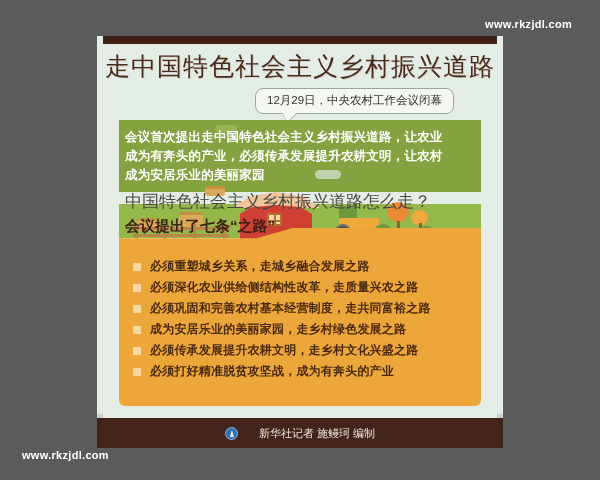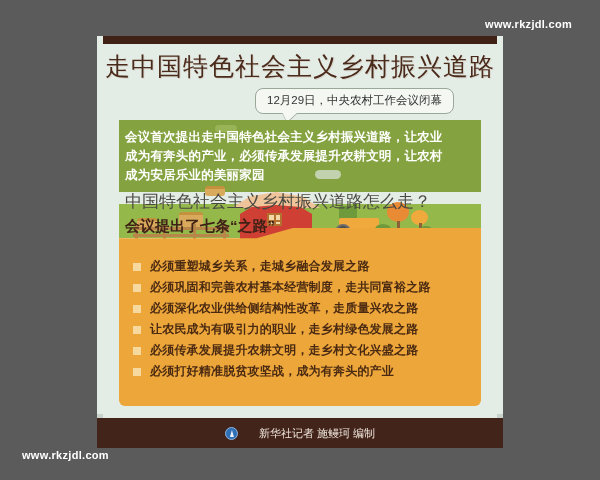--- a/index.html
+++ b/index.html
@@ -311,29 +311,29 @@
   </div>
 
   <div id="panel">
     <div id="bullets">
       <div class="bullet">
         <span class="sq"></span>
         <span class="txt">必须重塑城乡关系，走城乡融合发展之路</span>
       </div>
       <div class="bullet">
         <span class="sq"></span>
+        <span class="txt">必须深化农业供给侧结构性改革，走质量兴农之路</span>
+      </div>
+      <div class="bullet">
+        <span class="sq"></span>
         <span class="txt">必须巩固和完善农村基本经营制度，走共同富裕之路</span>
       </div>
       <div class="bullet">
         <span class="sq"></span>
-        <span class="txt">必须深化农业供给侧结构性改革，走质量兴农之路</span>
-      </div>
-      <div class="bullet">
-        <span class="sq"></span>
-        <span class="txt">让农民成为有吸引力的职业，走乡村绿色发展之路</span>
+        <span class="txt">成为安居乐业的美丽家园，走乡村绿色发展之路</span>
       </div>
       <div class="bullet">
         <span class="sq"></span>
         <span class="txt">必须传承发展提升农耕文明，走乡村文化兴盛之路</span>
       </div>
       <div class="bullet">
         <span class="sq"></span>
         <span class="txt">必须打好精准脱贫攻坚战，成为有奔头的产业</span>
       </div>
     </div>

